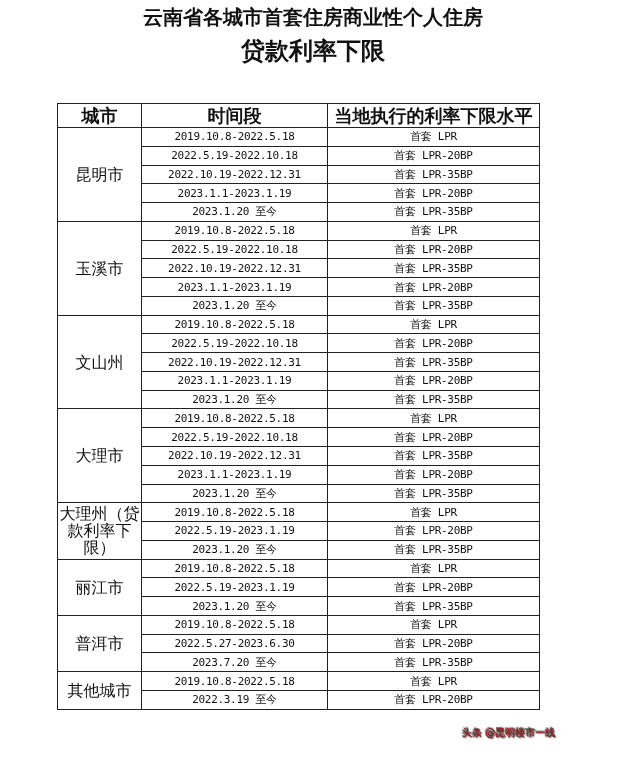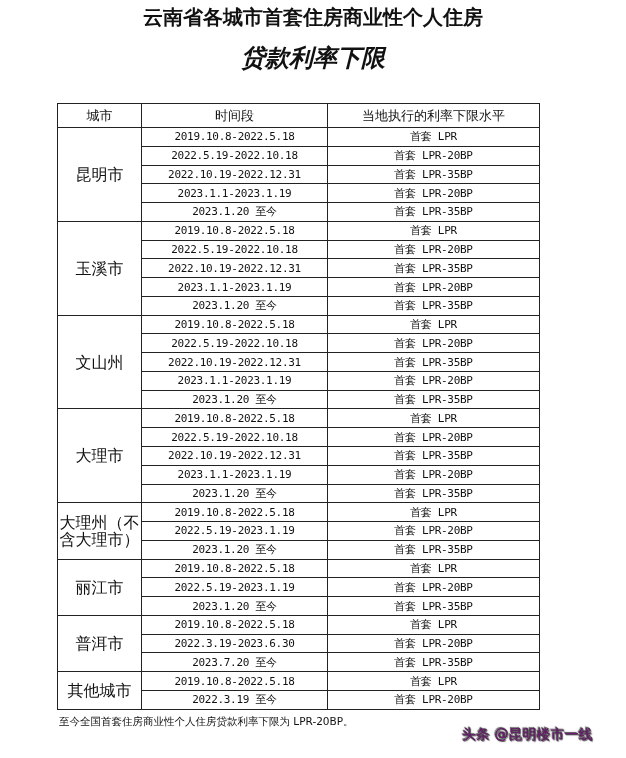--- a/index.html
+++ b/index.html
@@ -1,27 +1,27 @@
 <!DOCTYPE html>
 <html><head>
 <meta charset="utf-8">
 <style>
   html, body { margin: 0; padding: 0; background: #ffffff; }
   body { width: 626px; height: 758px; position: relative; overflow: hidden; font-family: "DejaVu Serif", "Liberation Serif", serif; color: #111; }
   .title { position: absolute; left: 0; width: 626px; text-align: center; font-family: "DejaVu Serif", "Liberation Serif", serif; font-weight: bold; color: #111; letter-spacing: 0px; }
   .title.l1 { top: 2px; font-size: 20px; line-height: 30px; left: 48px; width: 530px; }
-  .title.l2 { top: 43px; font-size: 24px; line-height: 30px; font-style: italic; }
+  .title.l2 { top: 36px; font-size: 24px; line-height: 30px; }
   table { position: absolute; left: 57px; top: 103px; width: 482px; border-collapse: collapse; table-layout: fixed; font-family: "DejaVu Sans", "Liberation Sans", sans-serif; font-size: 11.5px; color: #111; }
   col.c1 { width: 84px; } col.c2 { width: 186px; } col.c3 { width: 212px; }
   td, th { border: 1px solid #222; text-align: center; vertical-align: middle; padding: 0; font-weight: normal; height: 17.77px; line-height: 17px; white-space: nowrap; }
-  th { height: 23px; font-size: 13px; }
+  th { height: 23px; font-size: 18px; font-weight: bold; }
   td.city { font-size: 16px; white-space: normal; line-height: 17px; }
   td.period, td.rate { font-family: "DejaVu Sans Mono", "Liberation Mono", monospace; font-size: 11px; letter-spacing: -0.3px; }
   .note { position: absolute; left: 59px; top: 712px; width: 520px; font-family: "DejaVu Sans", "Liberation Sans", sans-serif; font-size: 10.5px; line-height: 18px; color: #111; }
-  .watermark { position: absolute; left: 462px; top: 726px; font-family: "DejaVu Sans", "Liberation Sans", sans-serif; font-size: 14px; color: #701a75; text-shadow: 0 0 1px #333, 0 0 1px #333, 1px 1px 1px #555, -1px -1px 1px #555; letter-spacing: 0px; }
+  .watermark { position: absolute; left: 462px; top: 726px; font-family: "DejaVu Sans", "Liberation Sans", sans-serif; font-size: 10px; color: #b91c1c; text-shadow: 0 0 1px #333, 0 0 1px #333, 1px 1px 1px #555, -1px -1px 1px #555; letter-spacing: 0px; }
 </style>
 </head>
 <body>
 
 <div class="title l1">云南省各城市首套住房商业性个人住房</div>
 <div class="title l2">贷款利率下限</div>
 
 <table>
   <colgroup>
       <col class="c1">
@@ -114,21 +114,21 @@
       </tr>
       <tr>
         <td class="period">2023.1.1-2023.1.19</td>
         <td class="rate">首套 LPR-20BP</td>
       </tr>
       <tr>
         <td class="period">2023.1.20 至今</td>
         <td class="rate">首套 LPR-35BP</td>
       </tr>
       <tr>
-        <td class="city" rowspan="3">大理州（不含大理市）</td>
+        <td class="city" rowspan="3">大理州（贷款利率下限）</td>
         <td class="period">2019.10.8-2022.5.18</td>
         <td class="rate">首套 LPR</td>
       </tr>
       <tr>
         <td class="period">2022.5.19-2023.1.19</td>
         <td class="rate">首套 LPR-20BP</td>
       </tr>
       <tr>
         <td class="period">2023.1.20 至今</td>
         <td class="rate">首套 LPR-35BP</td>
@@ -145,36 +145,35 @@
       <tr>
         <td class="period">2023.1.20 至今</td>
         <td class="rate">首套 LPR-35BP</td>
       </tr>
       <tr>
         <td class="city" rowspan="3">普洱市</td>
         <td class="period">2019.10.8-2022.5.18</td>
         <td class="rate">首套 LPR</td>
       </tr>
       <tr>
-        <td class="period">2022.3.19-2023.6.30</td>
+        <td class="period">2022.5.27-2023.6.30</td>
         <td class="rate">首套 LPR-20BP</td>
       </tr>
       <tr>
         <td class="period">2023.7.20 至今</td>
         <td class="rate">首套 LPR-35BP</td>
       </tr>
       <tr>
         <td class="city" rowspan="2">其他城市</td>
         <td class="period">2019.10.8-2022.5.18</td>
         <td class="rate">首套 LPR</td>
       </tr>
       <tr>
         <td class="period">2022.3.19 至今</td>
         <td class="rate">首套 LPR-20BP</td>
       </tr>
     </tbody>
 </table>
 
 <div class="note">
-  <div>至今全国首套住房商业性个人住房贷款利率下限为 LPR-20BP。</div>
 </div>
 
 <div class="watermark">头条 @昆明楼市一线</div>
 
 </body></html>

